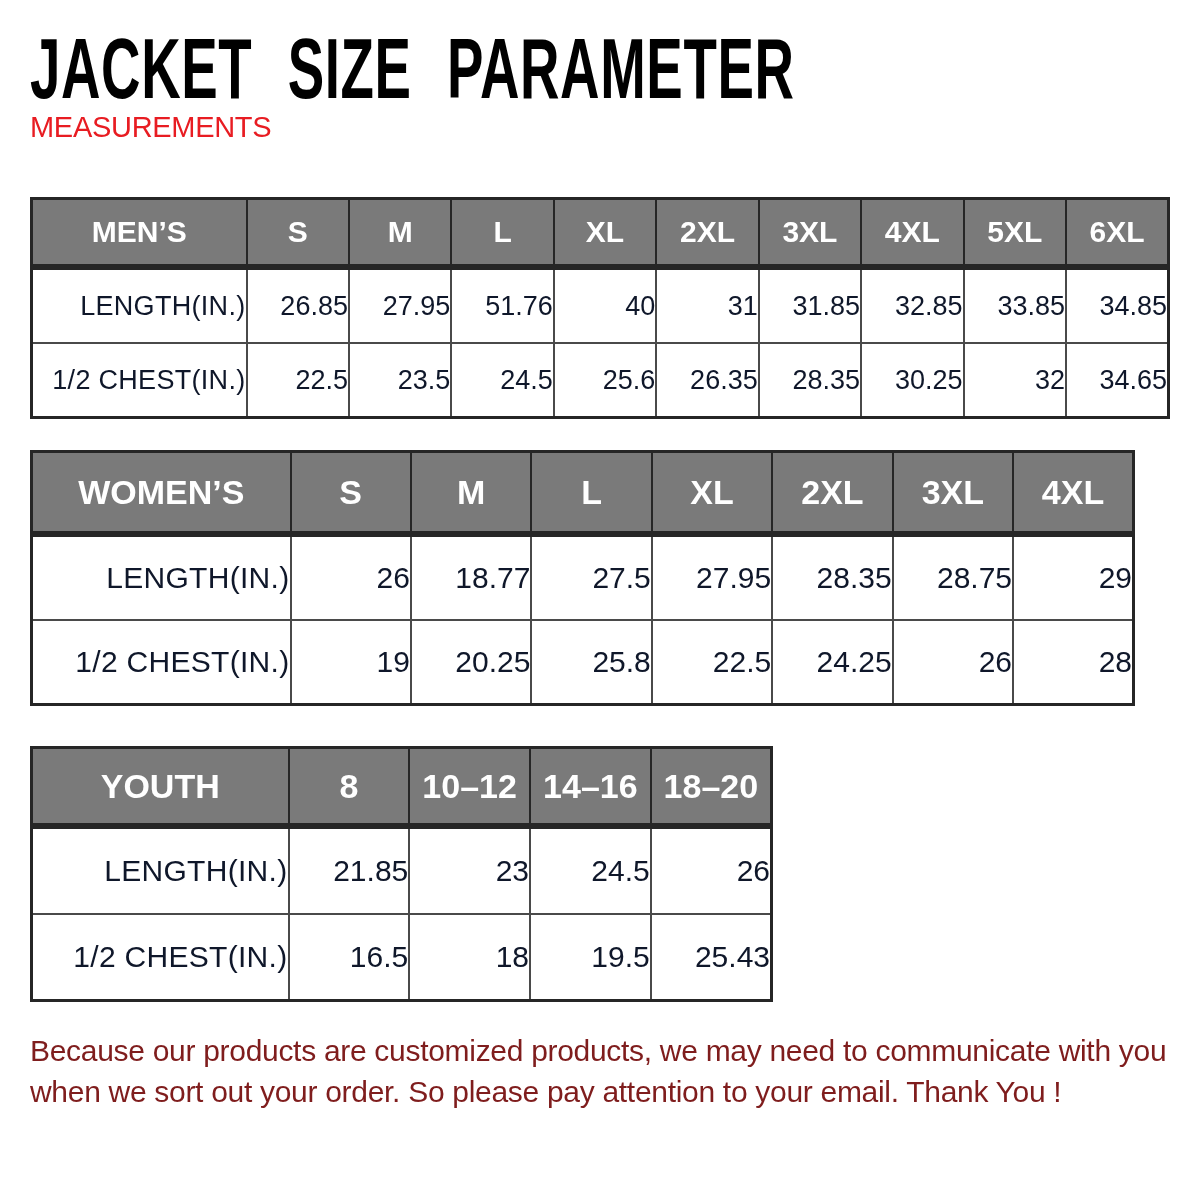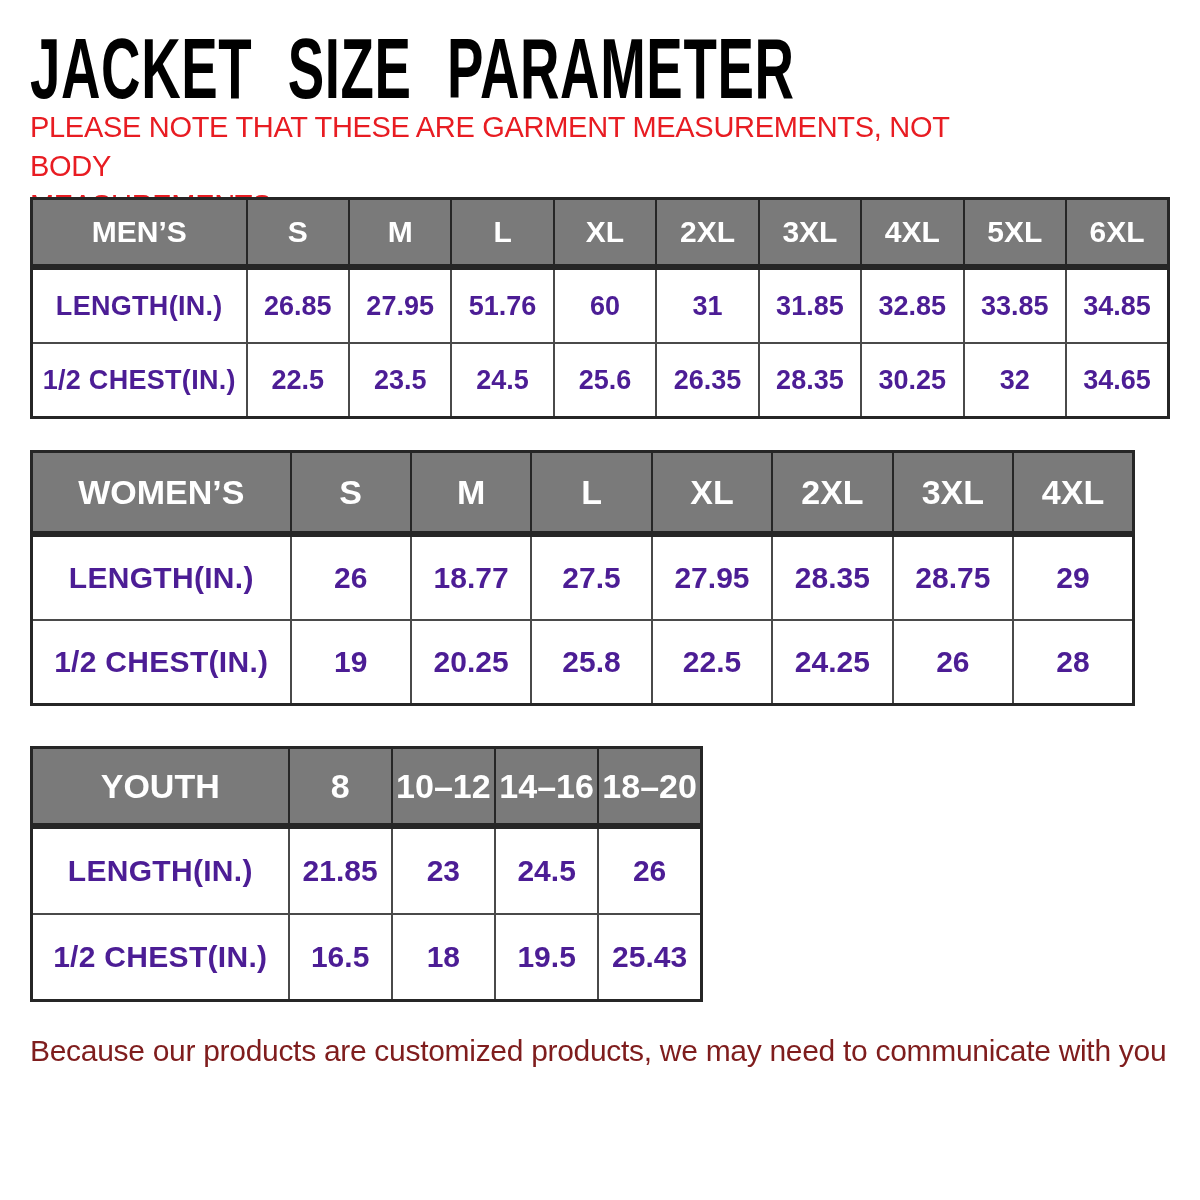--- a/index.html
+++ b/index.html
@@ -59,33 +59,34 @@
     overflow: hidden;
   }
   table.size-table th {
     background: #7a7a7a;
     color: #ffffff;
     font-weight: bold;
     border-color: #262626;
     border-bottom-width: 6px;
   }
   table.size-table td {
-    color: #4c1d95;
-    font-weight: bold;
+    color: #0f172a;
+    font-weight: normal;
+    text-align: right;
   }
   
   #mens-table { top: 197px; left: 30px; width: 1140px; }
   #mens-table th { font-size: 30px; height: 64px; margin-top: 44px; }
   #mens-table td { font-size: 27px; height: 72px; }
   
   #womens-table { top: 450px; left: 30px; width: 1105px; }
   #womens-table th { font-size: 34px; height: 78px; }
   #womens-table td { font-size: 30px; height: 82px; }
   
-  #youth-table { top: 746px; left: 30px; width: 673px; }
+  #youth-table { top: 746px; left: 30px; width: 743px; }
   #youth-table th { font-size: 34px; height: 74px; }
   #youth-table td { font-size: 30px; height: 84px; }
   .label-cell { letter-spacing: 0.3px; }
   
   #footer-para {
     position: absolute;
     top: 1030px;
     left: 30px;
     width: 1150px;
     color: #7f1d1d;
@@ -104,21 +105,20 @@
   }
 </style>
 </head>
 <body>
 
 <div id="page">
 
   <h1 id="title">JACKET SIZE PARAMETER</h1>
 
   <div id="note">
-    <div>PLEASE NOTE THAT THESE ARE GARMENT MEASUREMENTS, NOT BODY</div>
     <div>MEASUREMENTS</div>
   </div>
 
   <table id="mens-table" class="size-table">
     <colgroup>
       <col style="width:215px">
       <col>
         <col>
         <col>
         <col>
@@ -139,21 +139,21 @@
       <th>3XL</th>
       <th>4XL</th>
       <th>5XL</th>
       <th>6XL</th>
     </tr>
     <tr>
       <td class="label-cell">LENGTH(IN.)</td>
       <td>26.85</td>
       <td>27.95</td>
       <td>51.76</td>
-      <td>60</td>
+      <td>40</td>
       <td>31</td>
       <td>31.85</td>
       <td>32.85</td>
       <td>33.85</td>
       <td>34.85</td>
     </tr>
     <tr>
       <td class="label-cell">1/2 CHEST(IN.)</td>
       <td>22.5</td>
       <td>23.5</td>
@@ -241,16 +241,17 @@
       <td>16.5</td>
       <td>18</td>
       <td>19.5</td>
       <td>25.43</td>
     </tr>
   </tbody>
     </table>
 
   <div id="footer-para">
     <div>Because our products are customized products, we may need to communicate with you</div>
+    <div>when we sort out your order. So please pay attention to your email. Thank You !</div>
   </div>
 
 
 </div>
 
 </body></html>

